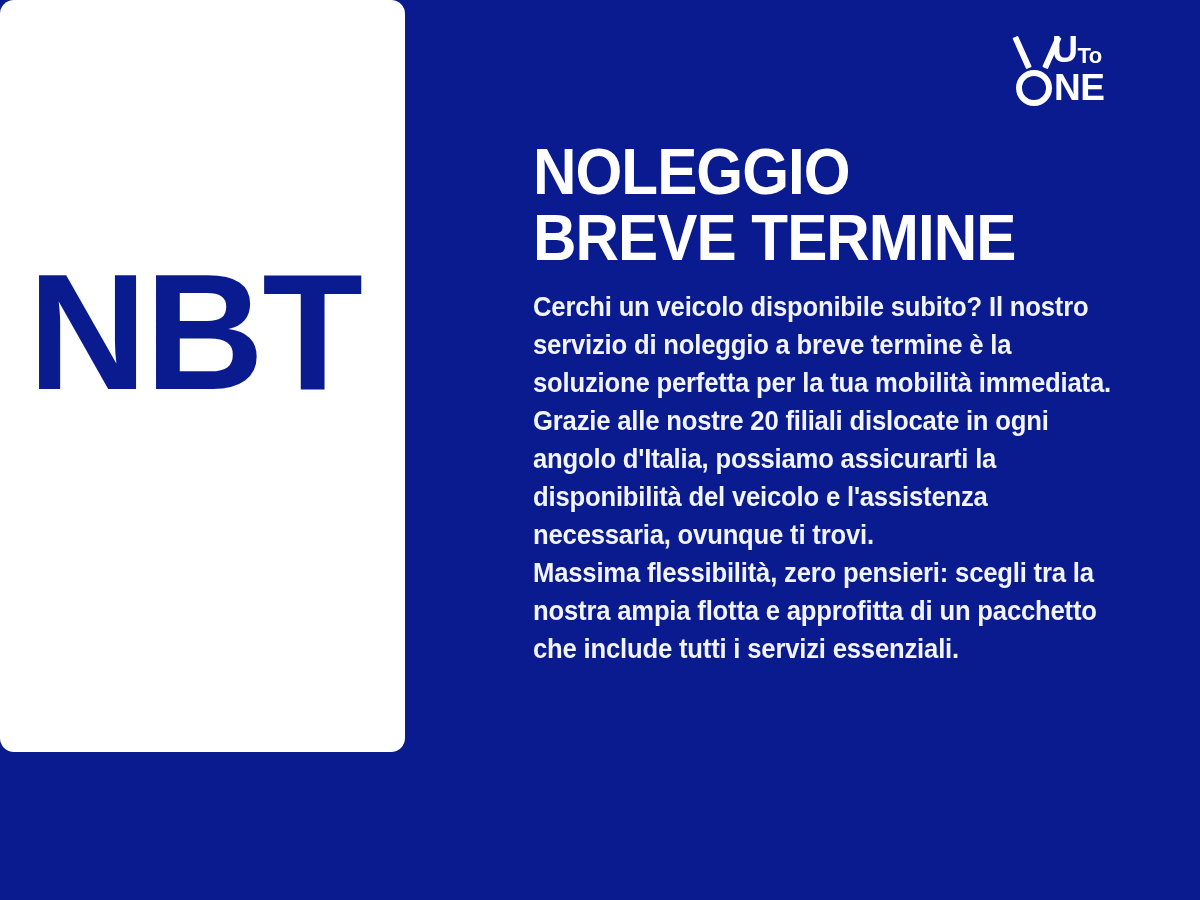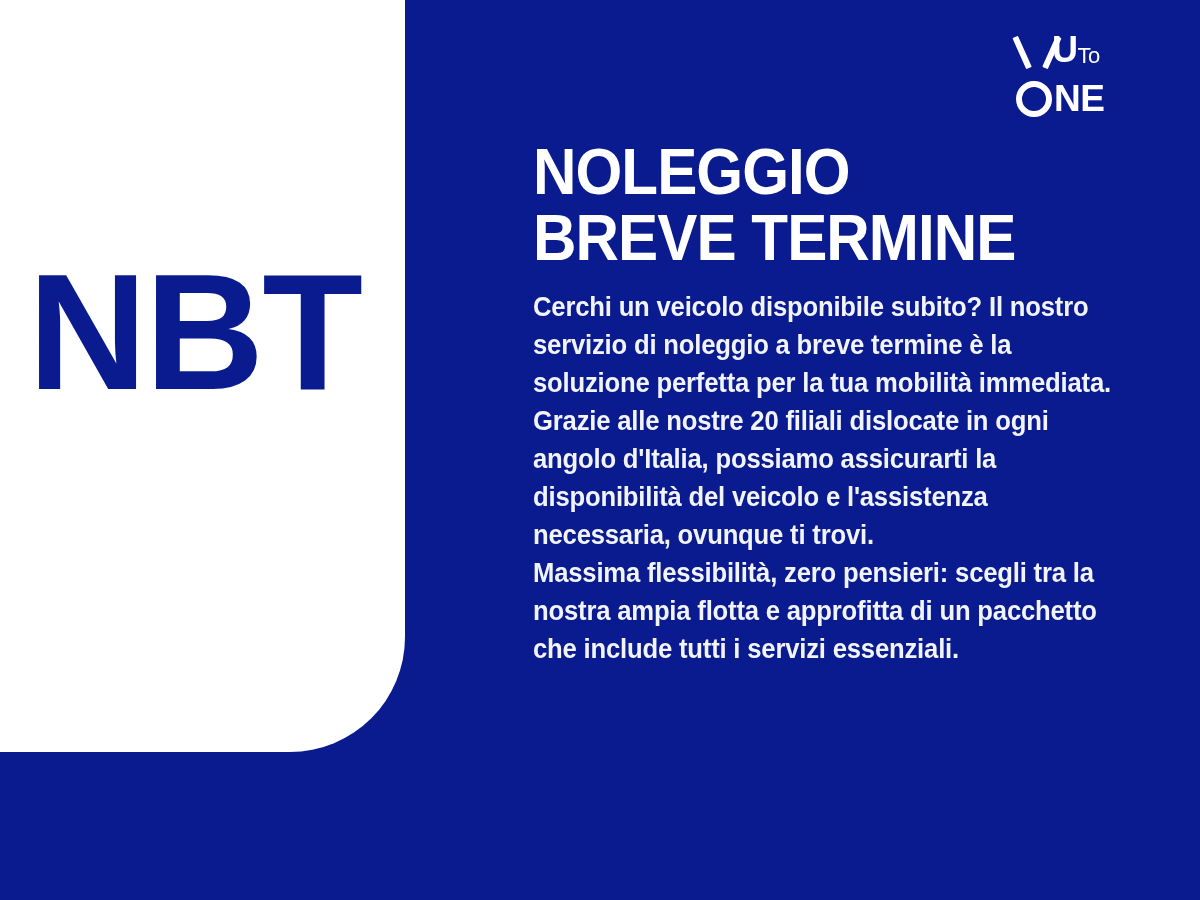--- a/index.html
+++ b/index.html
@@ -23,20 +23,21 @@
 
   
   .white-panel {
     position: absolute;
     left: 0;
     top: 0;
     width: 405px;
     height: 752px;
     background: #ffffff;
     border-bottom-right-radius: 115px;
+    border-radius: 14px;
   }
 
   .nbt-mark {
     position: absolute;
     left: 0;
     top: 0;
     width: 405px;
     height: 752px;
     display: flex;
     align-items: center;
@@ -67,21 +68,21 @@
     display: flex;
     align-items: flex-end;
     line-height: 1;
   }
   .logo-row-1 {
     justify-content: flex-start;
     padding-left: 6px;
   }
   .logo-row-2 {
     justify-content: flex-start;
-    margin-top: 13px;
+    margin-top: 2px;
   }
   .logo-a {
     position: relative;
     display: inline-block;
     width: 30px;
     height: 32px;
   }
   .logo-a::before,
   .logo-a::after {
     content: "";
@@ -103,21 +104,21 @@
     transform: rotate(24deg);
   }
   .logo-big {
     font-family: "Liberation Sans", sans-serif;
     font-weight: 700;
     font-size: 36px;
     letter-spacing: -0.5px;
   }
   .logo-small {
     font-family: "Liberation Sans", sans-serif;
-    font-weight: 400;
+    font-weight: 700;
     font-size: 22px;
     letter-spacing: -0.5px;
     padding-bottom: 1px;
   }
   .logo-o {
     display: inline-block;
     width: 36px;
     height: 36px;
     border: 6px solid #ffffff;
     border-radius: 50%;

